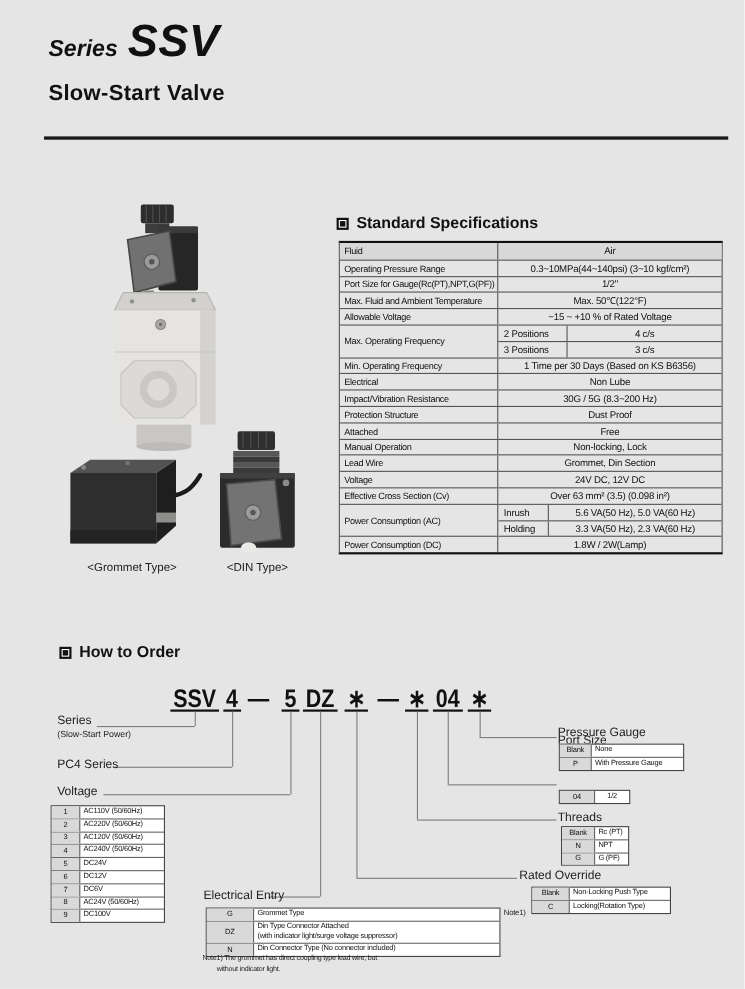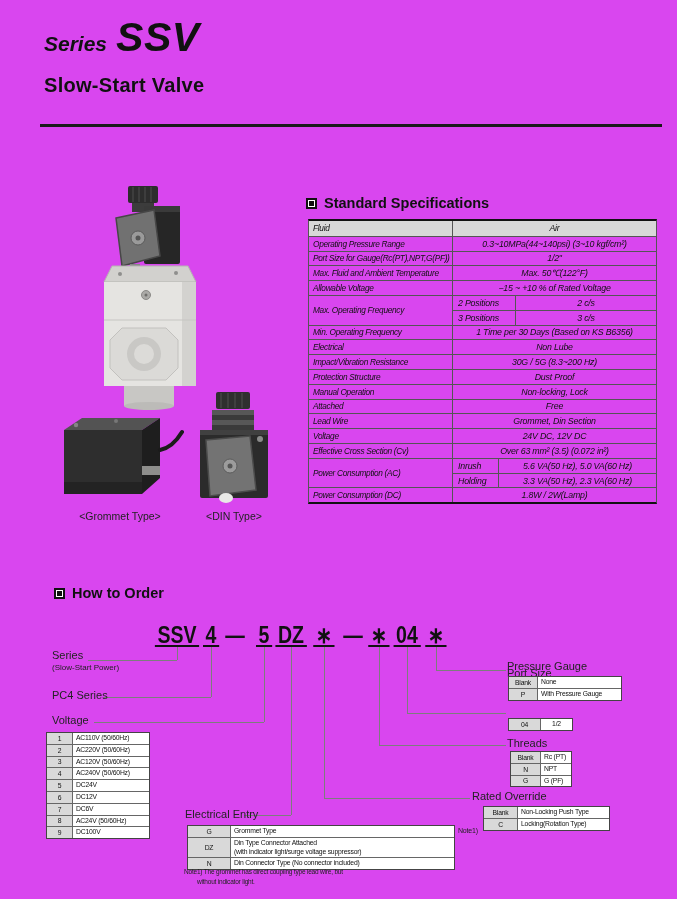--- a/index.html
+++ b/index.html
@@ -1,31 +1,31 @@
 <!DOCTYPE html>
 <html><head>
 <meta charset="utf-8">
 <style>
   html,body{margin:0;padding:0;background:#ffffff;}
-  #page{position:relative;width:677px;height:899px;background:#d946ef;overflow:hidden;
+  #page{position:relative;width:677px;height:899px;background:#e5e5e5;overflow:hidden;
         font-family:"Liberation Sans", sans-serif;color:#111;}
   
   .title-block{position:absolute;left:44px;top:14px;display:flex;align-items:baseline;gap:9px;}
   .t-series{font-style:italic;font-weight:bold;font-size:21px;}
   .t-code{font-style:italic;font-weight:bold;font-size:41px;letter-spacing:0.5px;}
   .subtitle{position:absolute;left:44px;top:74px;font-size:20px;font-weight:bold;letter-spacing:0.3px;}
   .top-rule{position:absolute;left:40px;top:124px;width:622px;height:3px;background:#1a1a1a;}
   
   .section-title{position:absolute;display:flex;align-items:center;gap:7px;font-weight:bold;font-size:14.5px;}
   .bullet{width:11px;height:11px;background:#111;position:relative;flex:0 0 11px;}
   .bullet::after{content:"";position:absolute;inset:2px;border:1px solid #fff;}
   
   .spec-table{position:absolute;left:308px;top:219px;width:349px;box-sizing:border-box;
     border-top:2px solid #111;border-bottom:2px solid #111;border-left:1px solid #555;border-right:1px solid #555;}
-  .spec-row{display:flex;height:14.8px;border-top:1px solid #555;box-sizing:border-box;font-style:italic;}
+  .spec-row{display:flex;height:14.8px;border-top:1px solid #555;box-sizing:border-box;}
   .spec-row:first-child{border-top:none;}
   .spec-row.split{height:29.6px;}
   .spec-row.shaded{background:#d8d8d8;}
   .spec-label{width:144px;flex:0 0 144px;border-right:1px solid #555;box-sizing:border-box;
     display:flex;align-items:center;padding-left:4px;font-size:8.3px;letter-spacing:-0.3px;white-space:nowrap;overflow:hidden;}
   .spec-val{flex:1;display:flex;align-items:center;justify-content:center;font-size:8.8px;
     letter-spacing:-0.2px;text-align:center;white-space:nowrap;}
   .spec-right{flex:1;display:flex;flex-direction:column;}
   .spec-subrow{display:flex;height:14.8px;box-sizing:border-box;border-top:1px solid #555;justify-content:flex-end;}
   .spec-subrow:first-child{border-top:none;}
@@ -148,21 +148,21 @@
       </div>
       <div class="spec-row">
         <div class="spec-label">Allowable Voltage</div>
         <div class="spec-val">−15 ~ +10 % of Rated Voltage</div>
       </div>
       <div class="spec-row split">
         <div class="spec-label">Max. Operating Frequency</div>
         <div class="spec-right">
           <div class="spec-subrow">
             <div class="spec-sub" style="width: 63px;">2 Positions</div>
-            <div class="spec-val">2 c/s</div>
+            <div class="spec-val">4 c/s</div>
           </div>
           <div class="spec-subrow">
             <div class="spec-sub" style="width: 63px;">3 Positions</div>
             <div class="spec-val">3 c/s</div>
           </div>
         </div>
       </div>
       <div class="spec-row">
         <div class="spec-label">Min. Operating Frequency</div>
         <div class="spec-val">1 Time per 30 Days (Based on KS B6356)</div>
@@ -173,38 +173,38 @@
       </div>
       <div class="spec-row">
         <div class="spec-label">Impact/Vibration Resistance</div>
         <div class="spec-val">30G / 5G (8.3~200 Hz)</div>
       </div>
       <div class="spec-row">
         <div class="spec-label">Protection Structure</div>
         <div class="spec-val">Dust Proof</div>
       </div>
       <div class="spec-row">
+        <div class="spec-label">Attached</div>
+        <div class="spec-val">Free</div>
+      </div>
+      <div class="spec-row">
         <div class="spec-label">Manual Operation</div>
         <div class="spec-val">Non-locking, Lock</div>
       </div>
       <div class="spec-row">
-        <div class="spec-label">Attached</div>
-        <div class="spec-val">Free</div>
-      </div>
-      <div class="spec-row">
         <div class="spec-label">Lead Wire</div>
         <div class="spec-val">Grommet, Din Section</div>
       </div>
       <div class="spec-row">
         <div class="spec-label">Voltage</div>
         <div class="spec-val">24V DC,  12V DC</div>
       </div>
       <div class="spec-row">
         <div class="spec-label">Effective Cross Section (Cv)</div>
-        <div class="spec-val">Over 63 mm² (3.5) (0.072 in²)</div>
+        <div class="spec-val">Over 63 mm² (3.5) (0.098 in²)</div>
       </div>
       <div class="spec-row split">
         <div class="spec-label">Power Consumption (AC)</div>
         <div class="spec-right">
           <div class="spec-subrow">
             <div class="spec-sub" style="width: 46px;">Inrush</div>
             <div class="spec-val">5.6 VA(50 Hz), 5.0 VA(60 Hz)</div>
           </div>
           <div class="spec-subrow">
             <div class="spec-sub" style="width: 46px;">Holding</div>

